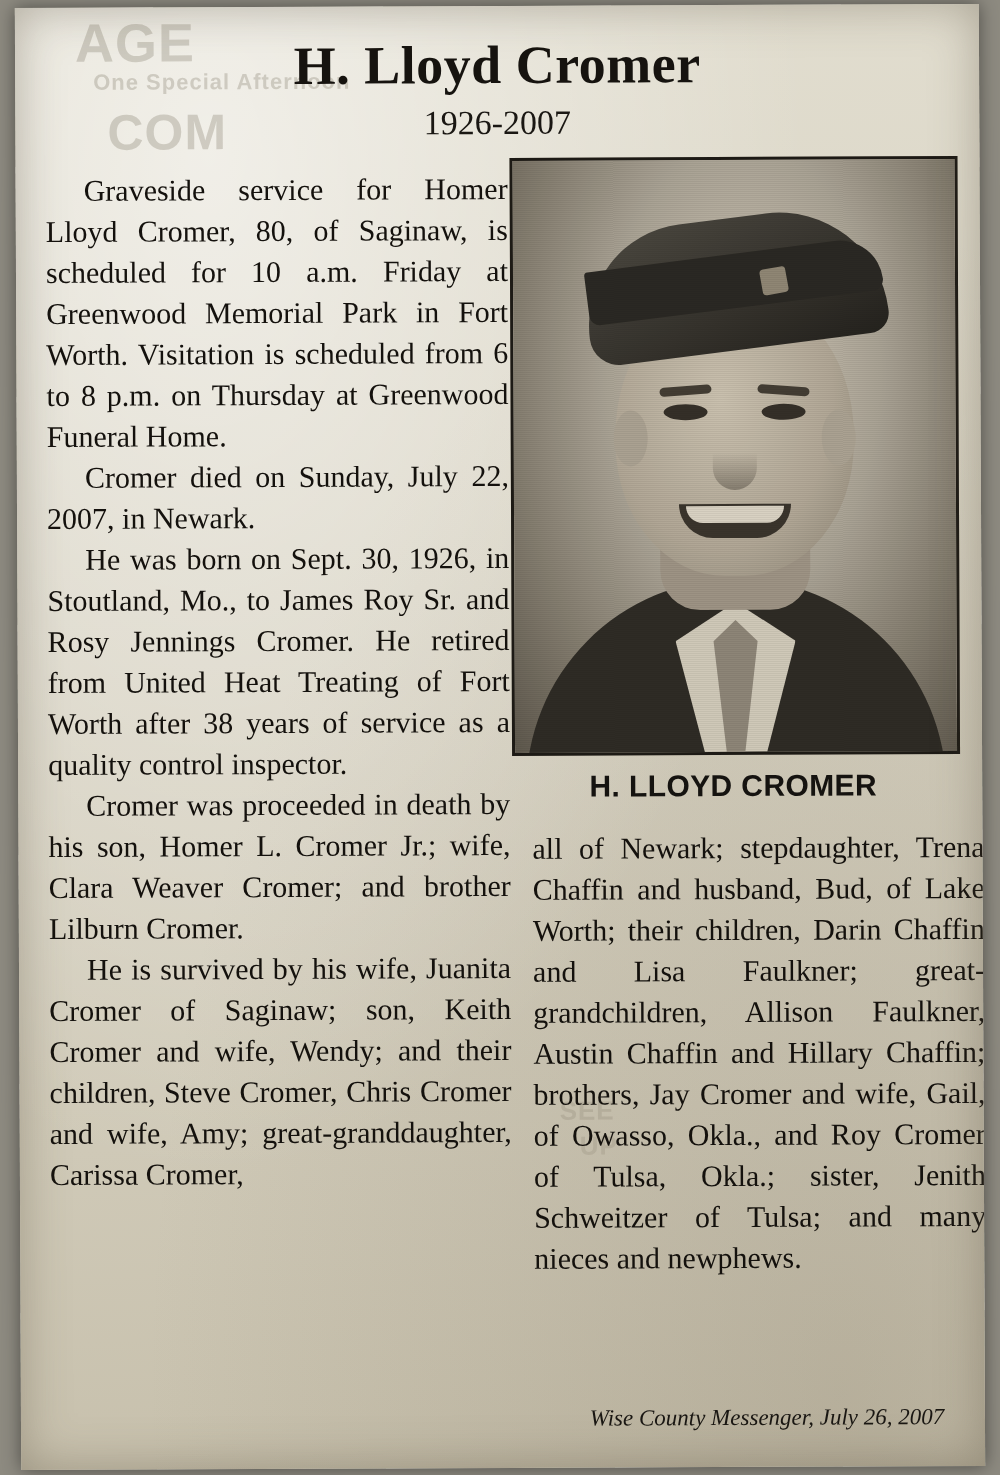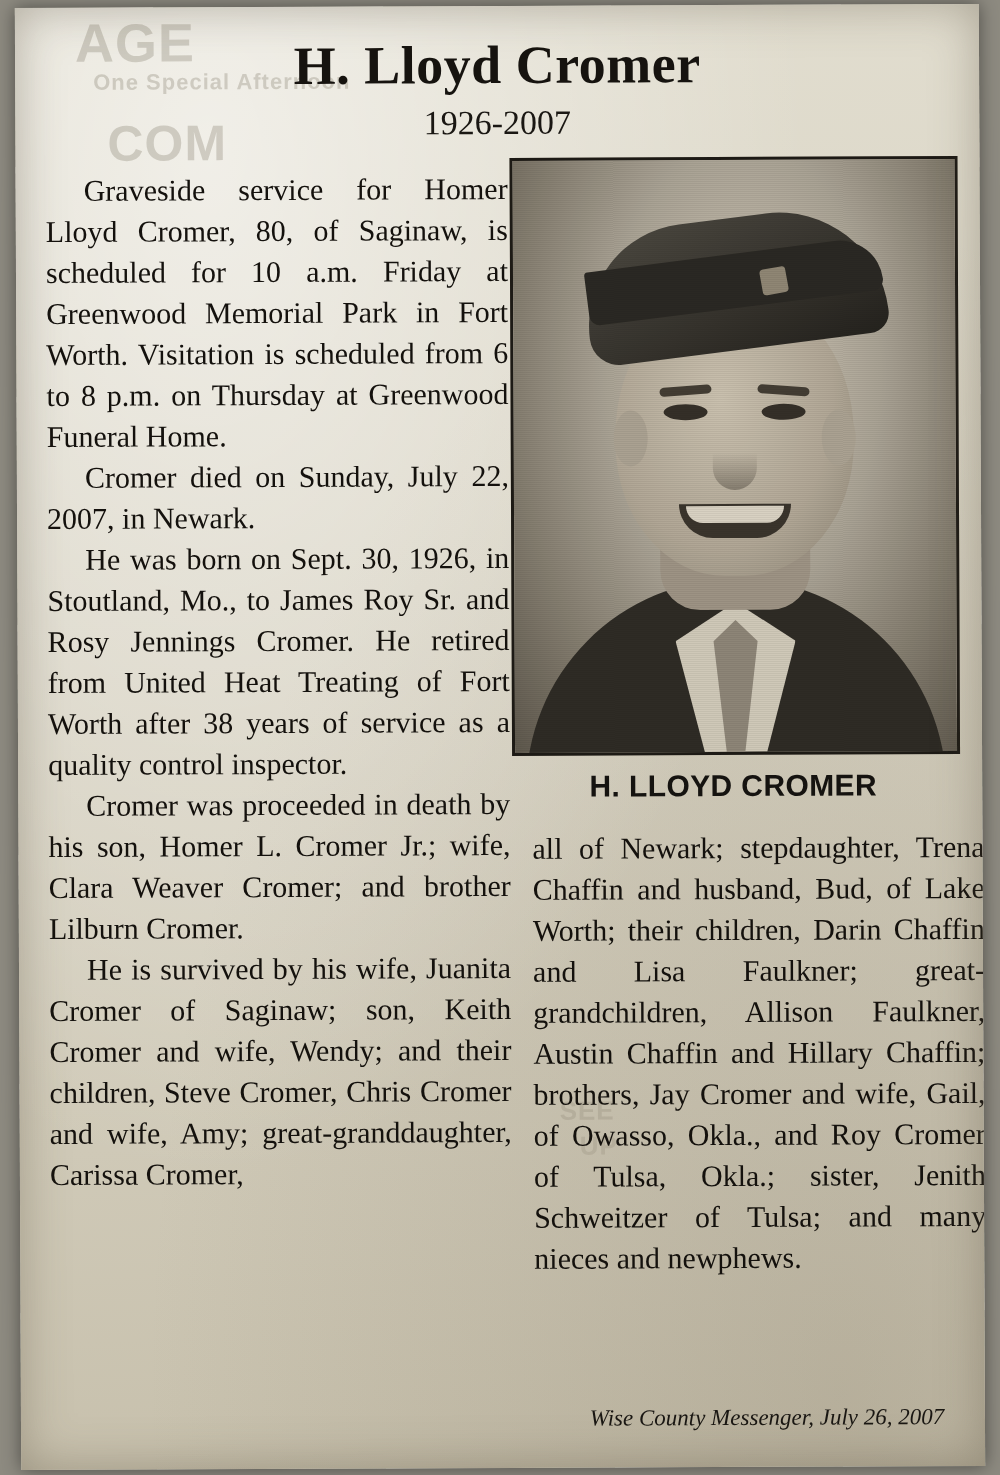--- a/index.html
+++ b/index.html
@@ -41,21 +41,21 @@
     position: absolute;
     color: rgba(120,110,95,0.28);
     font-family: "Liberation Sans", sans-serif;
     font-weight: bold;
     letter-spacing: 1px;
     pointer-events: none;
     user-select: none;
   }
   .bleed-1 { top: 4px; left: 60px; font-size: 54px; text-align: right; }
   .bleed-2 { top: 62px; left: 78px; font-size: 22px; }
-  .bleed-3 { top: 96px; left: 92px; font-size: 50px; margin-top: 11px; }
+  .bleed-3 { top: 96px; left: 92px; font-size: 50px; }
   .bleed-4 { top: 1090px; left: 540px; font-size: 26px; color: rgba(120,110,95,0.20); }
   .bleed-5 { top: 1125px; left: 560px; font-size: 26px; color: rgba(120,110,95,0.18); }
 
   .content {
     position: absolute;
     inset: 0;
     padding: 0;
   }
 
   

